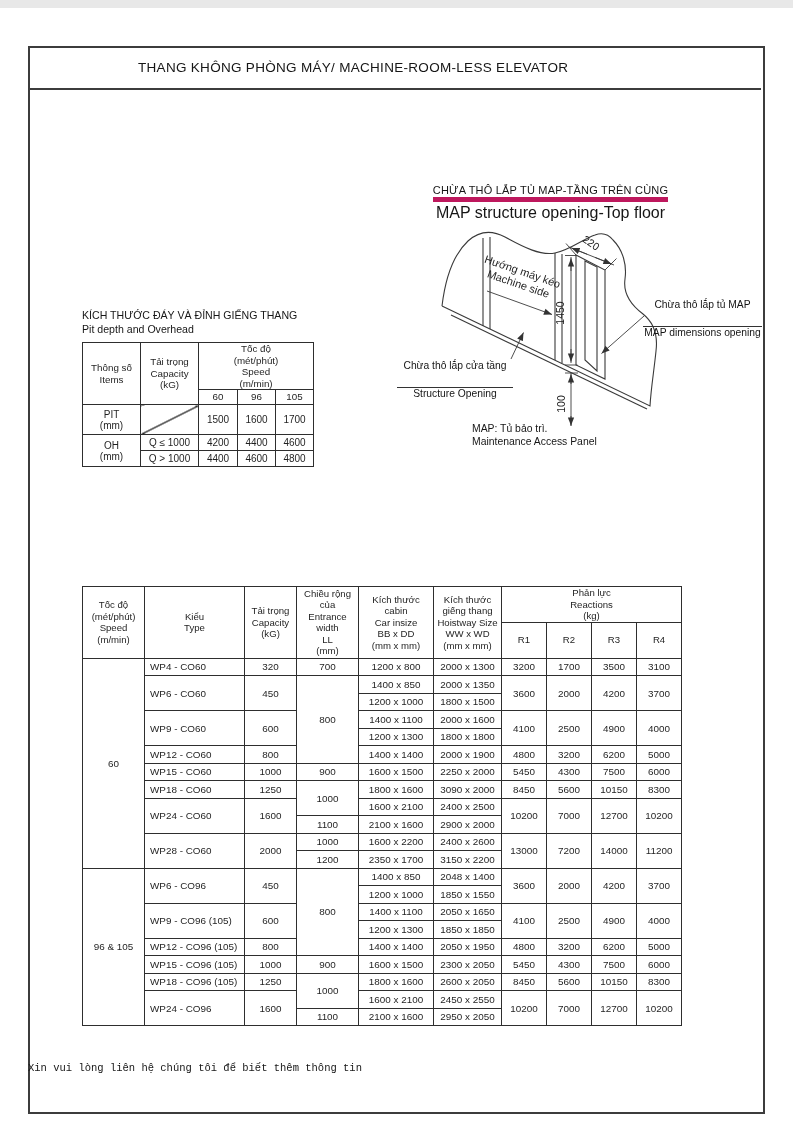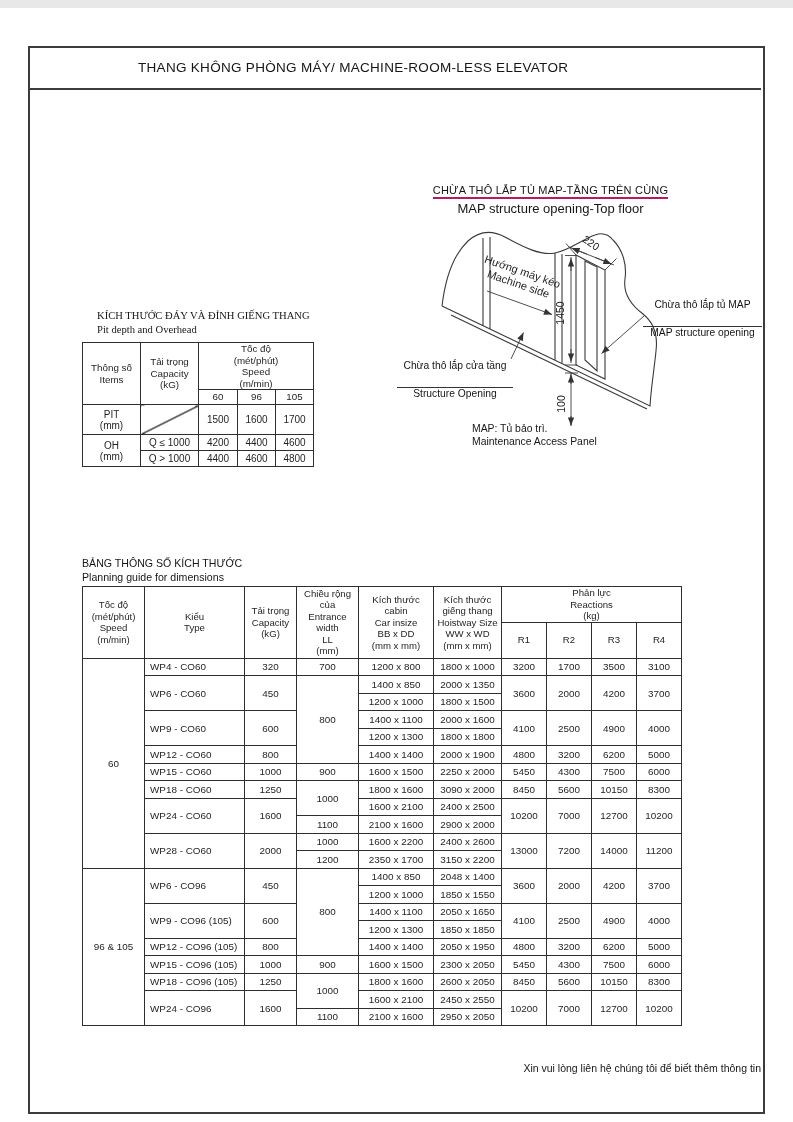--- a/index.html
+++ b/index.html
@@ -27,33 +27,33 @@
   td.diag { background:linear-gradient(to bottom right, transparent calc(50% - .7px), #2e2e2e calc(50% - .7px), #2e2e2e calc(50% + .7px), transparent calc(50% + .7px)); }
 
   .mtable { position:absolute; left:82px; top:578px; width:599px; font-size:9.9px; border:1.5px solid #2e2e2e; }
   .mtable th { font-size:9.6px; line-height:11.5px; }
   .mtable thead tr:nth-child(1) { height:34px; }
   .mtable thead tr:nth-child(2) { height:36px; }
   .mtable tbody tr { height:17.5px; }
   .mtable td.al { text-align:left; padding-left:5px; }
 
   .diag-title { position:absolute; left:418px; top:176px; width:265px; text-align:center; font-size:11px; color:#161616; }
-  .diag-title .vi { display:inline-block; border-bottom:2px solid #be185d; padding-bottom:1px; letter-spacing:.2px; }
-  .diag-title .en { margin-top:2px; font-size:13px; }
+  .diag-title .vi { display:inline-block; border-bottom:5px solid #be185d; padding-bottom:1px; letter-spacing:.2px; }
+  .diag-title .en { margin-top:2px; font-size:16px; }
 
   .sketch { position:absolute; left:395px; top:205px; }
 
   .callout { position:absolute; text-align:center; font-size:10.3px; line-height:12.5px; color:#161616; }
   .callout .vi { border-bottom:1px solid #333; padding-bottom:14px; }
   .co-left  { left:397px; top:352px; width:116px; }
   .co-right { left:643px; top:291px; width:119px; }
 
   .map-note { position:absolute; left:472px; top:414px; font-size:10.4px; line-height:13px; color:#161616; }
 
-  .footer { position:absolute; left:28px; top:1053px; width:733px; text-align:right; font-size:10.5px; line-height:14px; color:#161616; }
+  .footer { position:absolute; left:28px; top:1053px; width:733px; text-align:left; font-size:10.5px; line-height:14px; color:#161616;font-family:Liberation Mono, monospace; }
 
   svg text { font-family:"Liberation Sans","DejaVu Sans",sans-serif; fill:#222; }
 </style>
 </head>
 <body>
 
 <div class="page">
 
   <div class="frame"></div>
 
@@ -120,29 +120,29 @@
     </g>
   </svg>
 
   <div class="callout co-left">
     <div class="vi">Chừa thô lắp cửa tầng</div>
     <div class="en">Structure Opening</div>
   </div>
 
   <div class="callout co-right">
     <div class="vi">Chừa thô lắp tủ MAP</div>
-    <div class="en">MAP structure opening</div>
+    <div class="en">MAP dimensions opening</div>
   </div>
 
   <div class="map-note">
     <div>MAP: Tủ bảo trì.</div>
     <div>Maintenance Access Panel</div>
   </div>
 
-  <div class="sec-title" style="left:97px; top:301px;font-family:Liberation Serif, serif;">
+  <div class="sec-title" style="left:82px; top:301px;">
     <div>KÍCH THƯỚC ĐÁY VÀ ĐỈNH GIẾNG THANG</div>
     <div>Pit depth and Overhead</div>
   </div>
 
   <table class="ptable">
     <colgroup>
         <col style="width:58px">
         <col style="width:58px">
         <col style="width:39px">
         <col style="width:38px">
@@ -185,24 +185,20 @@
         </tr>
         <tr>
           <td>Q &gt; 1000</td>
           <td>4400</td>
           <td>4600</td>
           <td>4800</td>
         </tr>
       </tbody>
   </table>
 
-  <div class="sec-title" style="left:82px; top:549px;">
-    <div>BẢNG THÔNG SỐ KÍCH THƯỚC</div>
-    <div>Planning guide for dimensions</div>
-  </div>
 
   <table class="mtable">
     <colgroup>
       <col style="width:62px">
         <col style="width:100px">
         <col style="width:52px">
         <col style="width:62px">
       <col style="width:75px">
         <col style="width:68px">
         <col style="width:45px">
@@ -248,21 +244,21 @@
         <th>R4</th>
       </tr>
     </thead>
     <tbody id="main-body">
         <tr>
           <td rowspan="12">60</td>
           <td class="al">WP4 - CO60</td>
           <td>320</td>
           <td>700</td>
           <td>1200 x 800</td>
-          <td>1800 x 1000</td>
+          <td>2000 x 1300</td>
           <td>3200</td>
           <td>1700</td>
           <td>3500</td>
           <td>3100</td>
         </tr>
         <tr>
           <td rowspan="2" class="al">WP6 - CO60</td>
           <td rowspan="2">450</td>
           <td rowspan="5">800</td>
           <td>1400 x 850</td>

